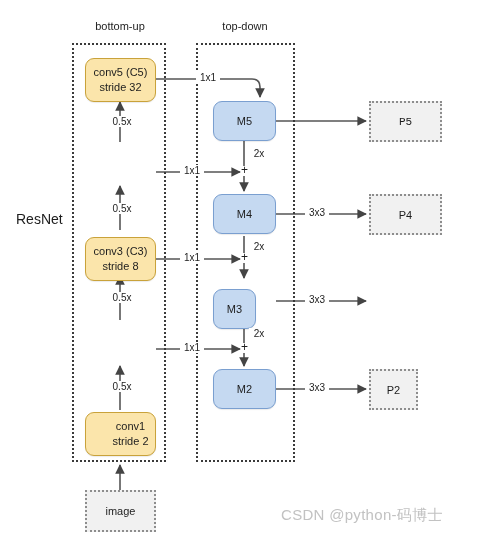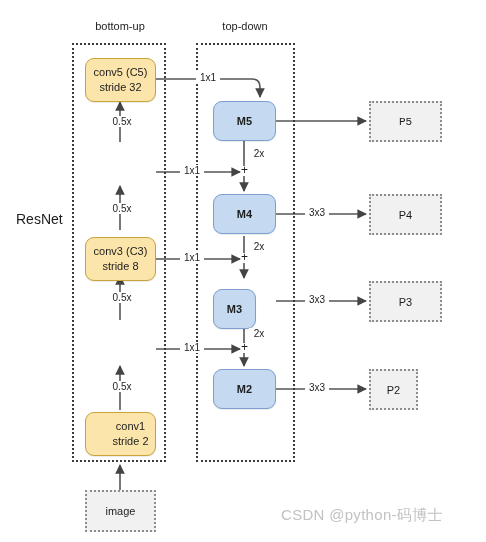--- a/index.html
+++ b/index.html
@@ -73,21 +73,20 @@
     box-sizing: border-box;
     background: #c5d9f1;
     border: 1px solid #7a9fd0;
     border-radius: 9px;
     display: flex;
     align-items: center;
     justify-content: center;
     font-size: 11px;
     color: #1d1d1d;
     box-shadow: 0 1px 1px rgba(0,0,0,0.08);
-    font-weight: bold;
   }
 
   
   .node-p {
     position: absolute;
     box-sizing: border-box;
     background: #f1f1f1;
     border: 2px dotted #8d8d8d;
     display: flex;
     align-items: center;
@@ -182,21 +181,20 @@
     <span>stride 2</span>
   </div>
 
   <div class="node-m" style="left:213px; top:101px; width:63px; height:40px;">M5</div>
   <div class="node-m" style="left:213px; top:194px; width:63px; height:40px;">M4</div>
   <div class="node-m" style="left:213px; top:289px; width:43px; height:40px;">M3</div>
   <div class="node-m" style="left:213px; top:369px; width:63px; height:40px;">M2</div>
 
   <div class="node-p" style="left:369px; top:101px; width:73px; height:41px;font-family:Liberation Mono, monospace;">P5</div>
   <div class="node-p" style="left:369px; top:194px; width:73px; height:41px;">P4</div>
-  <div class="node-p" style="left:369px; top:281px; width:73px; height:41px;">P3</div>
   <div class="node-p" style="left:369px; top:369px; width:49px; height:41px;">P2</div>
 
   <div class="node-p" style="left:85px; top:490px; width:71px; height:42px;">image</div>
 
   <div class="edge-label" style="left:104px; top:116px; width:34px;">0.5x</div>
   <div class="edge-label" style="left:104px; top:203px; width:34px;">0.5x</div>
   <div class="edge-label" style="left:104px; top:292px; width:34px;">0.5x</div>
   <div class="edge-label" style="left:104px; top:381px; width:34px;">0.5x</div>
 
   <div class="edge-label" style="left:196px; top:72px; width:22px;">1x1</div>

